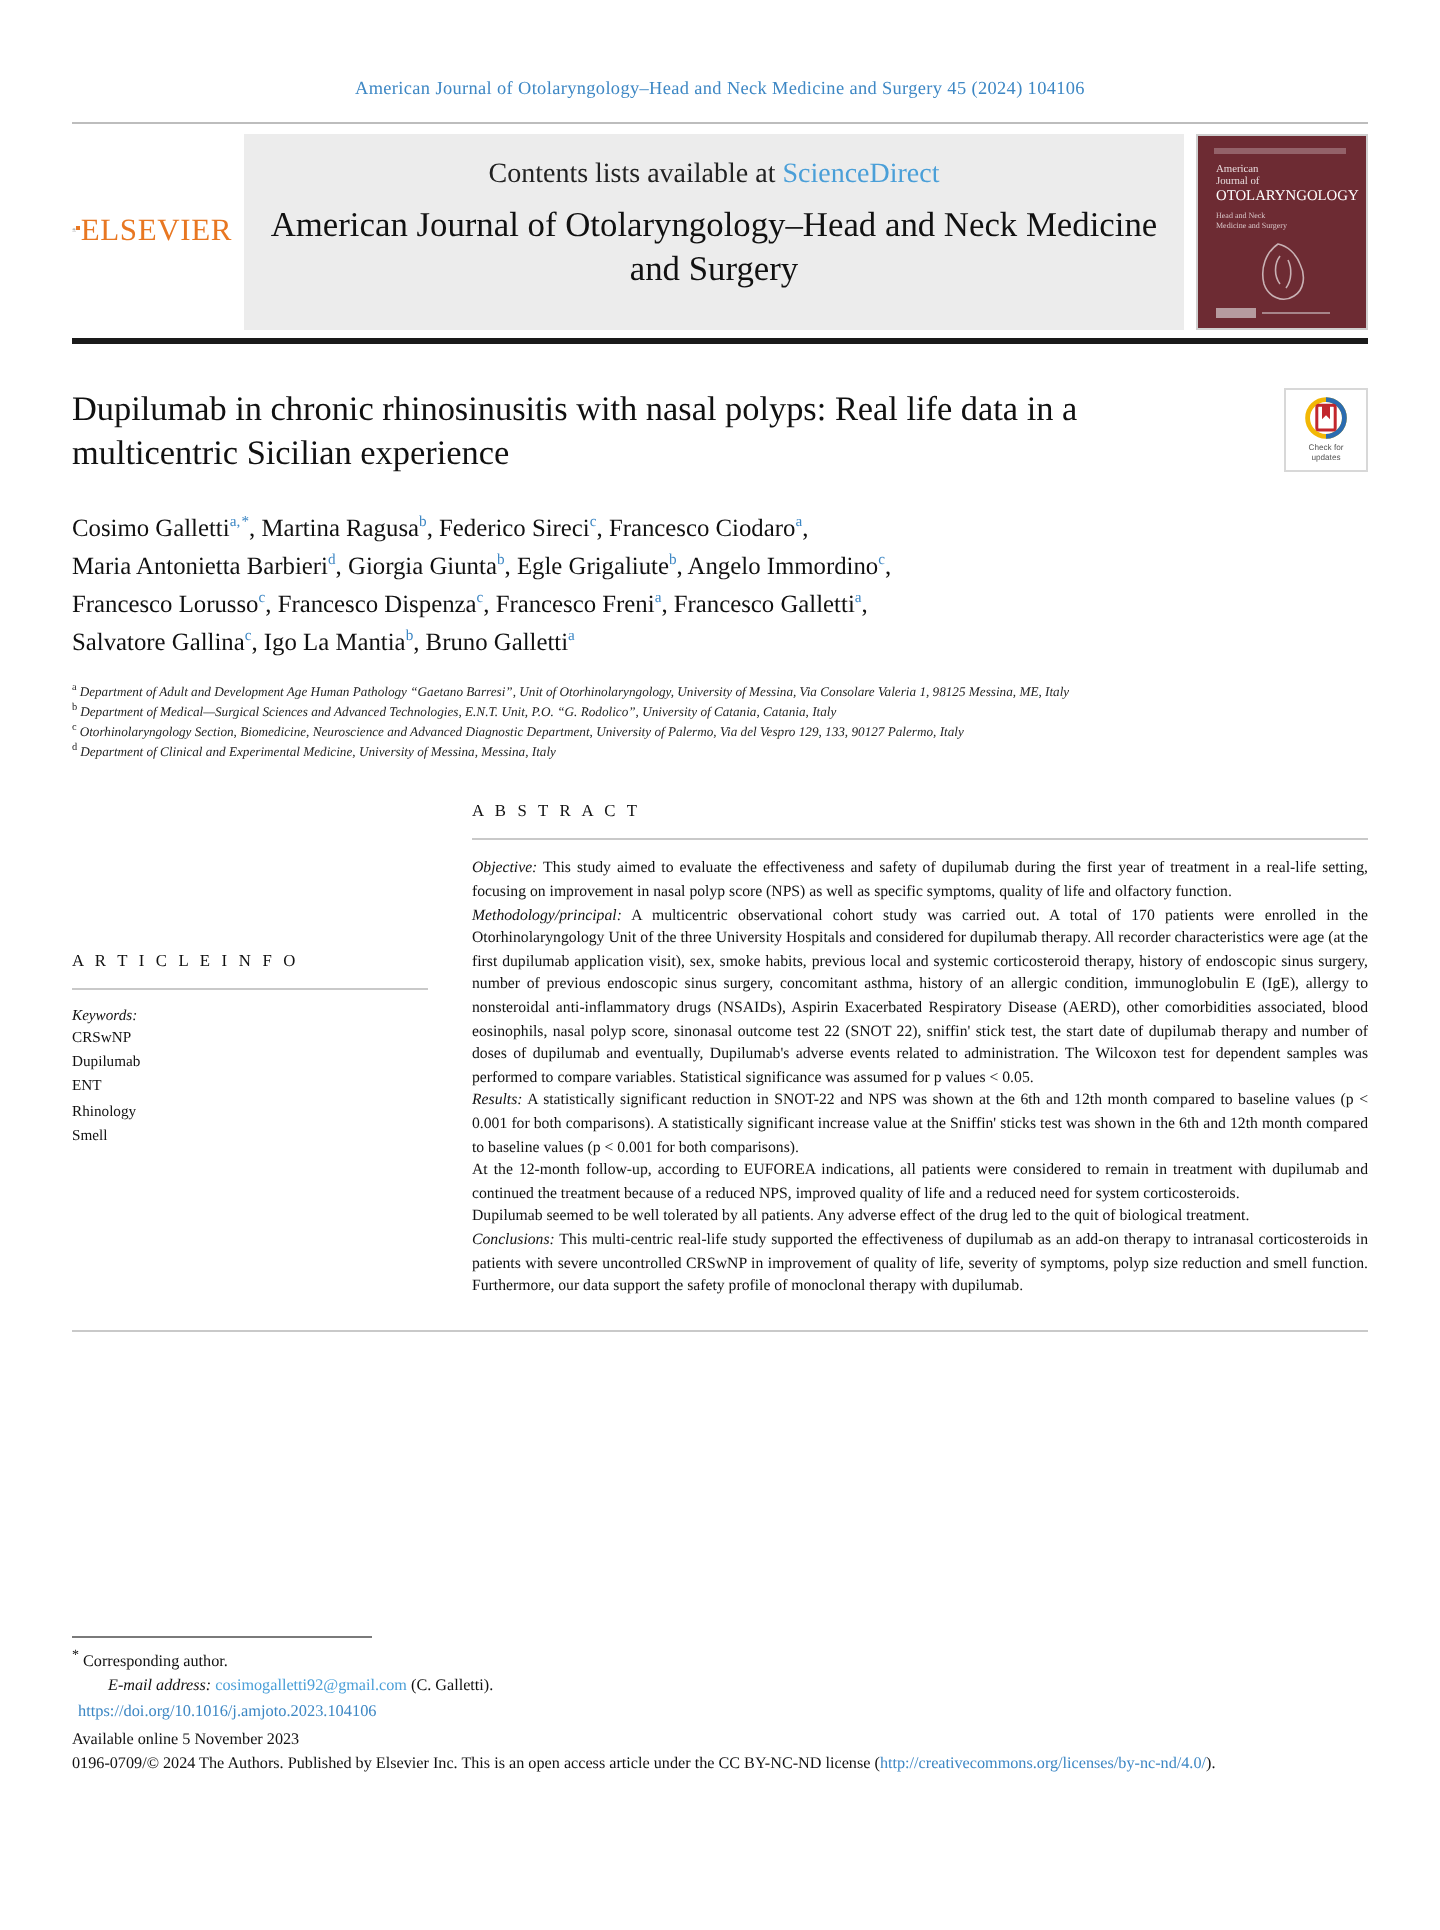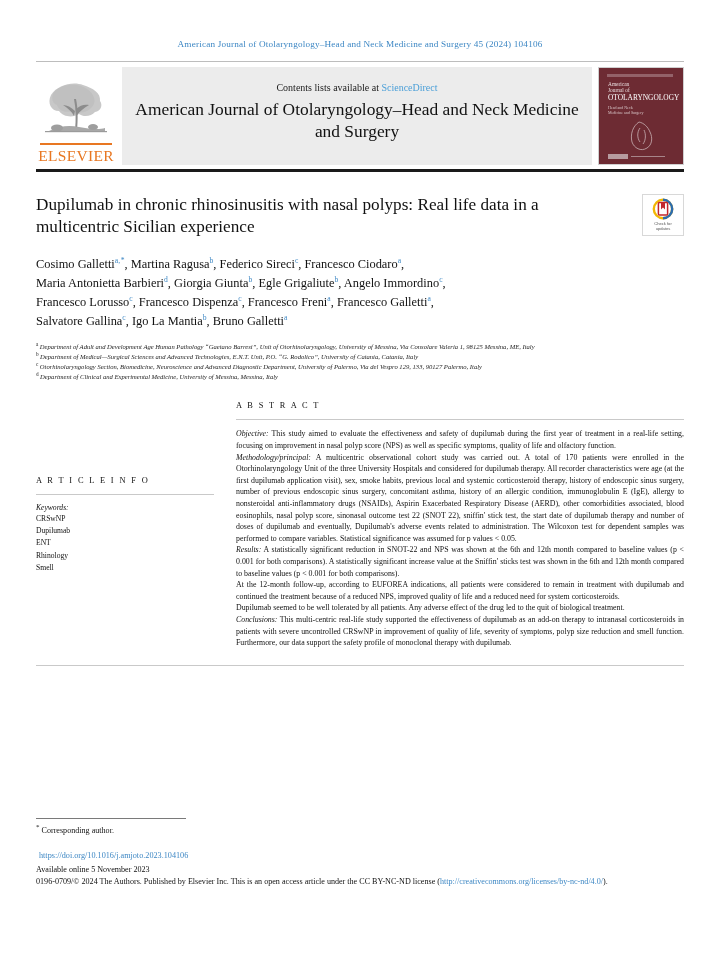--- a/index.html
+++ b/index.html
@@ -24,42 +24,42 @@
   
   .masthead{
     margin:12px 36px 0 36px;
     border-top:1px solid #bdbdbd;
     padding-top:5px;
     display:flex;
     align-items:stretch;
   }
   .els-logo{
     width:80px;flex:0 0 80px;
-    display:flex;flex-direction:column;
+    display:flex;flex-direction:row;
     align-items:center;justify-content:flex-end;
     padding-bottom:2px;
   }
   .els-tree{width:66px;height:62px;display:block;}
   .els-word{
     font-family:"Liberation Serif", serif;
     font-size:15.5px;letter-spacing:.02em;
     color:#e87722;font-weight:400;line-height:1;
     margin-top:1px;
   }
   .els-rule{width:72px;height:1.4px;background:#e87722;margin-bottom:2px;}
 
   .headcentre{
     flex:1;
     background:#ececec;
     margin:0 6px;
     padding:7px 10px 8px 10px;
     text-align:center;
     display:flex;flex-direction:column;justify-content:center;
   }
-  .contents-line{font-size:10px;color:#222;margin-bottom:5px;}
+  .contents-line{font-size:14px;color:#222;margin-bottom:5px;}
   .sd-link{color:#4a9fd8;}
   .journal-title{
     font-size:17.4px;line-height:1.26;
     font-weight:400;color:#111;
     margin:1px 0 6px 0;
   }
   .homepage{font-size:9.3px;color:#222;}
   .hp-link{color:#4a9fd8;}
 
   .cover{
@@ -287,20 +287,25 @@
     </div>
   </div>
 
   <div class="abs-rule"></div>
 
   <div class="footnotes">
     <div class="fn-rule"></div>
     <div class="fn-line">
       <sup>*</sup>&nbsp;<span>Corresponding author.</span>
     </div>
+    <div class="fn-line" style="padding-left:18px;text-indent:0;">
+      <span class="fn-em">E-mail address:</span>
+      <span class="mail-link">cosimogalletti92@gmail.com</span>
+      <span>(C. Galletti).</span>
+    </div>
   </div>
 
   <div class="doi">https://doi.org/10.1016/j.amjoto.2023.104106</div>
 
   <div class="pubinfo">
     <div>Available online 5 November 2023</div>
     <div>
       <span>0196-0709/© 2024 The Authors. Published by Elsevier Inc. This is an open access article under the CC BY-NC-ND license (</span><a href="#">http://creativecommons.org/licenses/by-nc-nd/4.0/</a><span>).</span>
     </div>
   </div>

